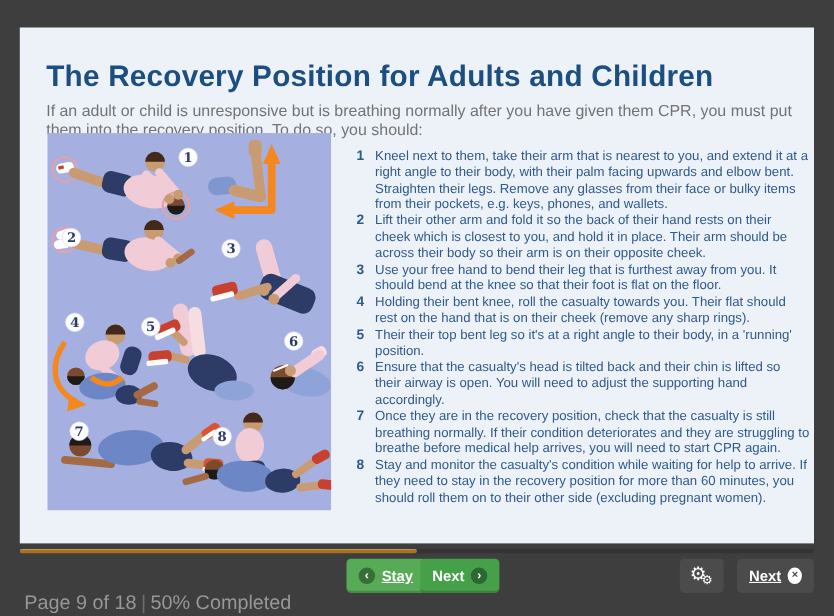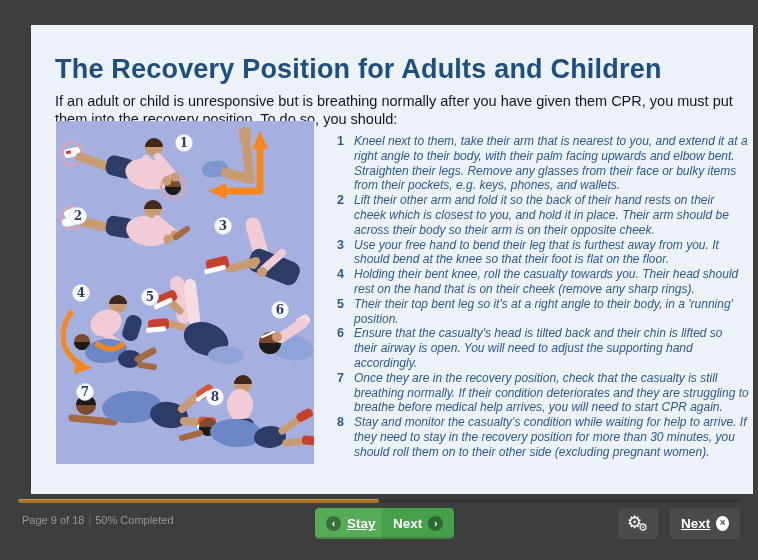--- a/index.html
+++ b/index.html
@@ -1,34 +1,34 @@
 <!DOCTYPE html>
 <html><head>
 <meta charset="utf-8">
 <style>
   html,body{margin:0;padding:0;background:#3e3e3e;}
   *{box-sizing:border-box;}
   .frame{position:relative;width:758px;height:560px;background:#3e3e3e;overflow:hidden;
          font-family:"Liberation Sans","DejaVu Sans",sans-serif;}
-  .card{position:absolute;left:18px;top:25px;width:722px;height:469px;background:#edf1f8;margin-left:13px;}
+  .card{position:absolute;left:18px;top:25px;width:722px;height:469px;background:#edf1f8;}
   .title{position:absolute;left:24px;top:11px;font-size:27px;font-weight:600;color:#1c4e80;
          letter-spacing:.2px;white-space:nowrap;}
   .intro{position:absolute;left:24px;top:52px;width:694px;font-size:14.5px;line-height:18px;
-         color:#0f172a;}
+         color:#737373;}
   .illustration{position:absolute;left:25px;top:96px;width:258px;height:343px;display:block;}
   .steps{position:absolute;left:306px;top:109px;width:412px;margin:0;padding:0;list-style:none;
          color:#2f5a8c;font-size:12px;line-height:14.8px;}
   .step-item{display:flex;margin:0;}
   .step-num{flex:none;width:12px;margin-right:5px;font-weight:700;font-size:12.5px;color:#2f5a8c;}
-  .step-text{flex:1;font-style:italic;}
+  .step-text{flex:1;}
   
   .progress-track{position:absolute;left:18px;top:499px;width:722px;height:4px;background:#343434;
                   border-radius:2px;}
   .progress-fill{height:100%;background:#a9721f;border-radius:2px;box-shadow:inset 0 1px 0 rgba(255,255,255,.25);}
-  .page-status{position:absolute;left:22px;top:514px;font-size:11px;color:#979797;text-align:center;}
+  .page-status{position:absolute;left:22px;top:538px;font-size:18px;color:#979797;text-align:center;}
   .page-status .sep{color:#6d6d6d;padding:0 4px;}
   .btn{position:absolute;top:508px;height:31px;display:inline-flex;align-items:center;justify-content:center;
        gap:6px;border:none;border-radius:4px;cursor:pointer;color:#fff;font-family:inherit;
        font-size:13.5px;font-weight:700;padding:0 11px;}
   .btn-green{background:#4fa64f;box-shadow:inset 0 -2px 0 rgba(0,0,0,.18);}
   .btn-prev{left:315px;background:#57ab57;}
   .btn-next{left:382px;background:#46a04a;}
   .btn-dark{background:#4b4b4b;}
   .btn-settings{left:618px;width:40px;padding:0;}
   .btn-close{left:670px;width:70px;}
@@ -207,37 +207,37 @@
         <li class="step-item">
           <span class="step-num">2</span>
           <span class="step-text">Lift their other arm and fold it so the back of their hand rests on their cheek which is closest to you, and hold it in place. Their arm should be across their body so their arm is on their opposite cheek.</span>
         </li>
         <li class="step-item">
           <span class="step-num">3</span>
           <span class="step-text">Use your free hand to bend their leg that is furthest away from you. It should bend at the knee so that their foot is flat on the floor.</span>
         </li>
         <li class="step-item">
           <span class="step-num">4</span>
-          <span class="step-text">Holding their bent knee, roll the casualty towards you. Their head should rest on the hand that is on their cheek (remove any sharp rings).</span>
+          <span class="step-text">Holding their bent knee, roll the casualty towards you. Their flat should rest on the hand that is on their cheek (remove any sharp rings).</span>
         </li>
         <li class="step-item">
           <span class="step-num">5</span>
           <span class="step-text">Their their top bent leg so it's at a right angle to their body, in a 'running' position.</span>
         </li>
         <li class="step-item">
           <span class="step-num">6</span>
           <span class="step-text">Ensure that the casualty's head is tilted back and their chin is lifted so their airway is open. You will need to adjust the supporting hand accordingly.</span>
         </li>
         <li class="step-item">
           <span class="step-num">7</span>
           <span class="step-text">Once they are in the recovery position, check that the casualty is still breathing normally. If their condition deteriorates and they are struggling to breathe before medical help arrives, you will need to start CPR again.</span>
         </li>
         <li class="step-item">
           <span class="step-num">8</span>
-          <span class="step-text">Stay and monitor the casualty's condition while waiting for help to arrive. If they need to stay in the recovery position for more than 30 minutes, you should roll them on to their other side (excluding pregnant women).</span>
+          <span class="step-text">Stay and monitor the casualty's condition while waiting for help to arrive. If they need to stay in the recovery position for more than 60 minutes, you should roll them on to their other side (excluding pregnant women).</span>
         </li>
       </ol>
   </div>
 
   <div class="progress-track">
     <div class="progress-fill" style="width: 50%;"></div>
   </div>
 
   <div class="page-status"><span>Page 9 of 18</span><span class="sep">|</span><span>50% Completed</span></div>
 

